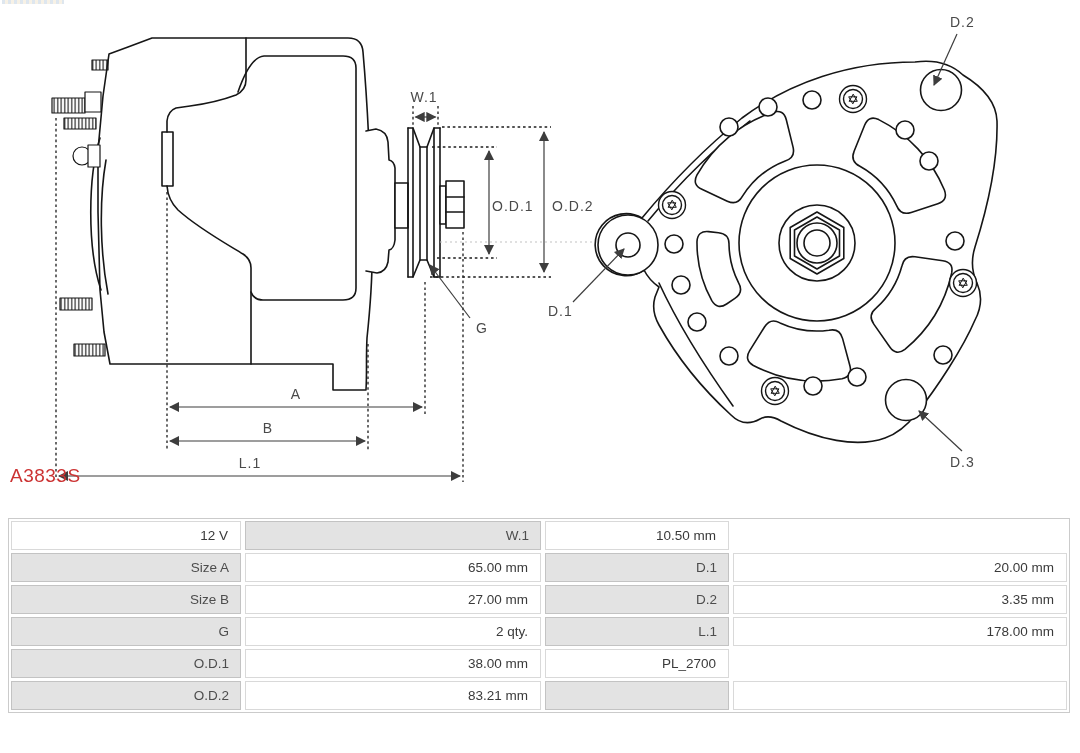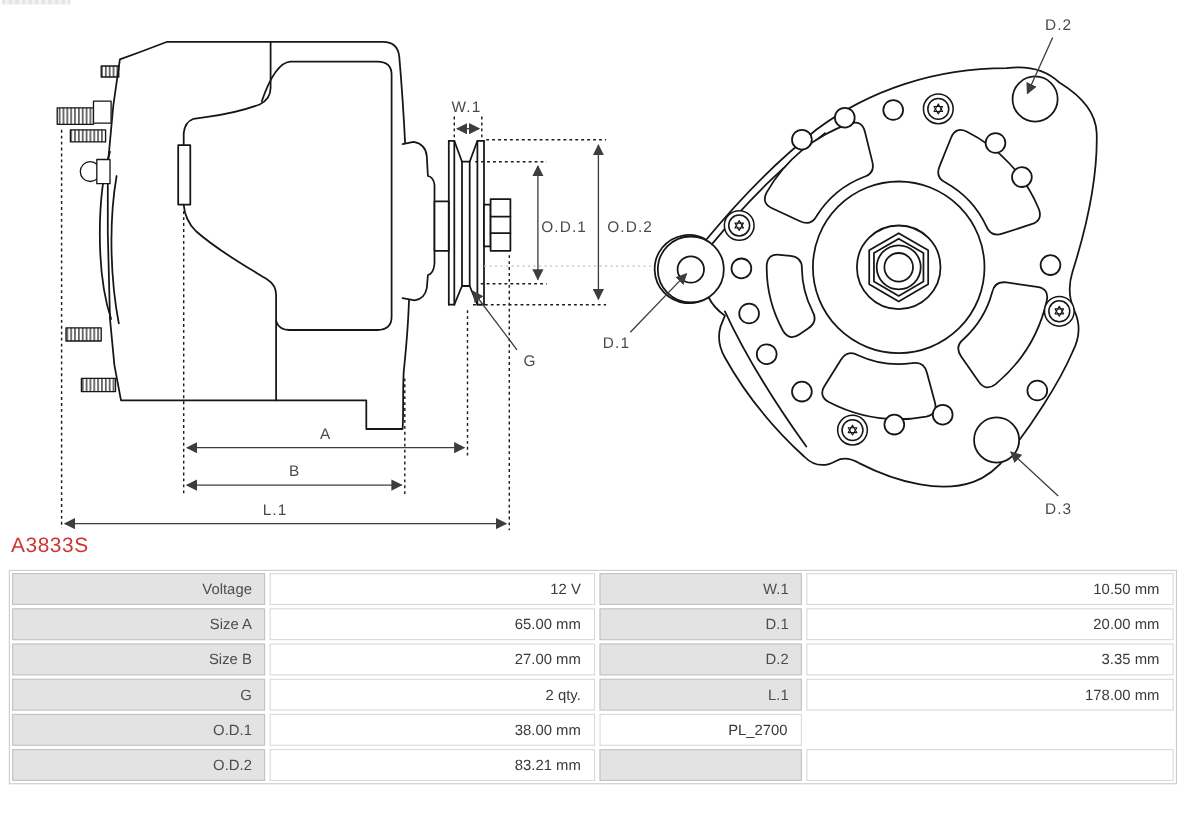--- a/index.html
+++ b/index.html
@@ -8,21 +8,21 @@
     position:relative; width:1080px; height:753px; background:#fff;
     font-family:"Liberation Sans", sans-serif; overflow:hidden;
   }
   #logo-fragment {
     position:absolute; left:2px; top:0; width:62px; height:4px;
     background:repeating-linear-gradient(90deg,#ccd9e6 0 3px,#f3ead8 3px 6px);
     opacity:.65;
   }
   #diagram-svg { position:absolute; left:0; top:0; }
   .part-no {
-    position:absolute; left:10px; top:486px;
+    position:absolute; left:10px; top:465px;
     font-size:19px; letter-spacing:.5px; color:#cc3333;
   }
   .spec-table {
     position:absolute; left:8px; top:518px; width:1062px;
     border:1px solid #cbcbcb; background:#fff; padding:2px;
   }
   .spec-row {
     display:grid; grid-template-columns:230px 296px 184px 1fr;
     column-gap:4px; margin-bottom:3px;
   }
@@ -230,21 +230,20 @@
     </g>
     <text x="548" y="316">D.1</text>
     <text x="950" y="27">D.2</text>
     <text x="950" y="467">D.3</text>
   </svg>
 
   <div class="part-no" style="color: rgb(204, 51, 51);">A3833S</div>
 
   <div class="spec-table">
     <div class="spec-row">
-      <div class="cell lbl">Voltage</div>
       <div class="cell val">12 V</div>
       <div class="cell lbl">W.1</div>
       <div class="cell val">10.50 mm</div>
     </div>
     <div class="spec-row">
       <div class="cell lbl">Size A</div>
       <div class="cell val">65.00 mm</div>
       <div class="cell lbl">D.1</div>
       <div class="cell val">20.00 mm</div>
     </div>

